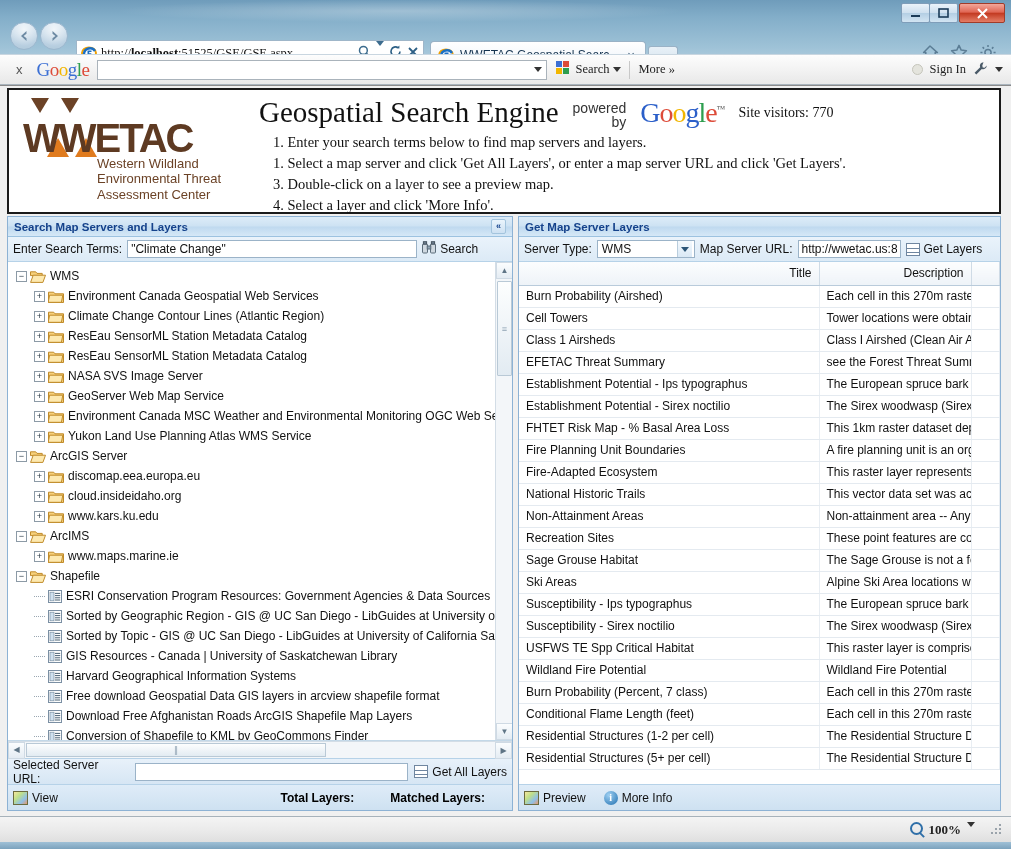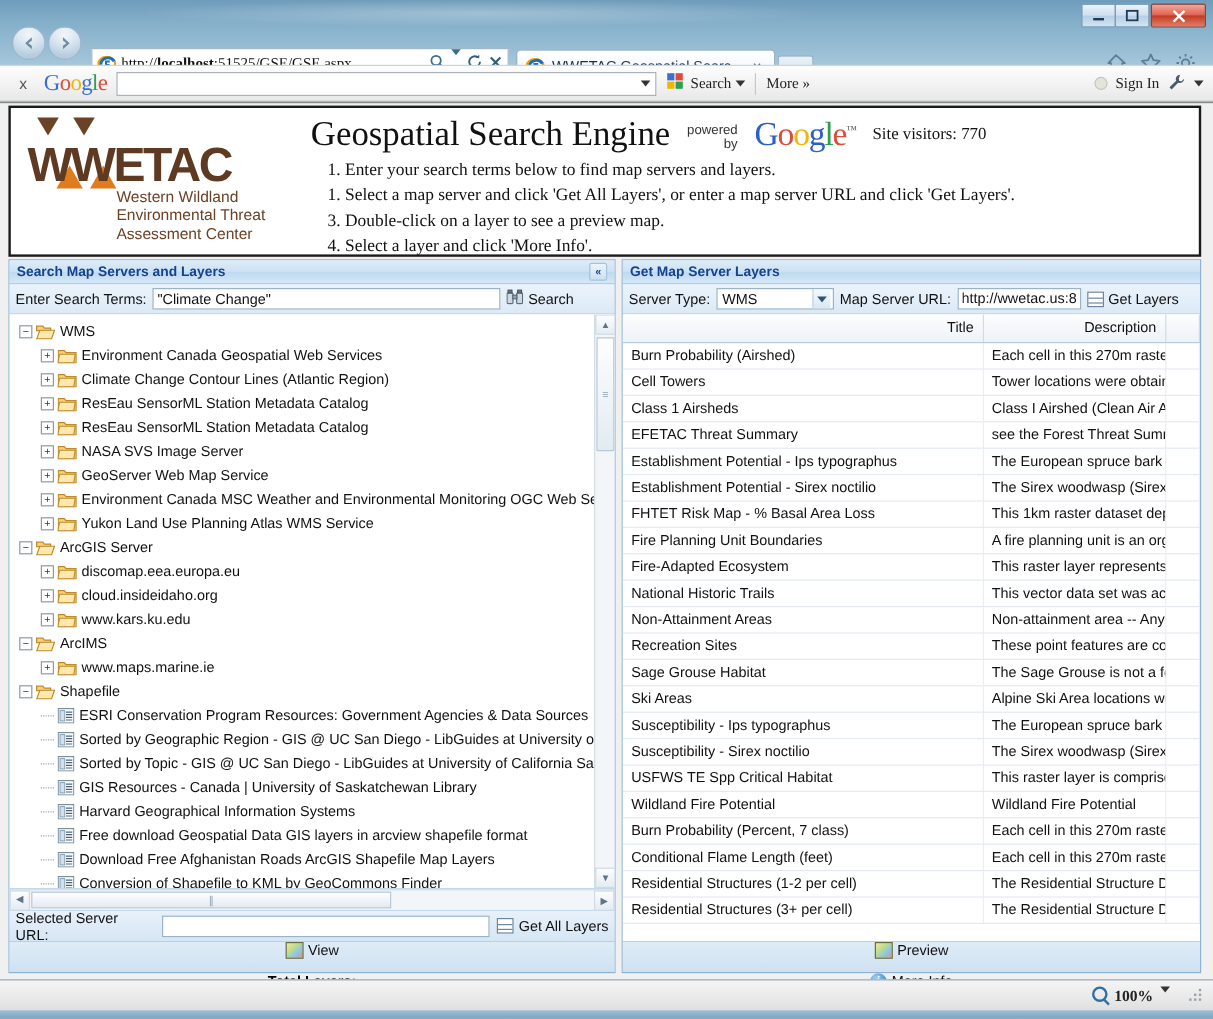--- a/index.html
+++ b/index.html
@@ -129,21 +129,21 @@
     position:absolute; left:6px; top:18px; font-family:"Liberation Sans", sans-serif;
     font-weight:bold; font-size:40px; color:#5e3a22; letter-spacing:-2px;
   }
   #wwetac-sub {
     position:absolute; left:80px; top:58px; font-size:13px; color:#6b4226; line-height:1.18;
     font-family:"Liberation Sans", sans-serif;
   }
   #banner-main { flex:1; padding-top:6px; }
   #banner-top { display:flex; align-items:center; gap:14px; }
   #banner-title { font-family:"Liberation Serif", serif; font-size:29px; color:#111; white-space:nowrap; }
-  #powered-by { font-size:11px; color:#333; line-height:1.0; text-align:right; padding-top:4px;
+  #powered-by { font-size:14px; color:#333; line-height:1.0; text-align:right; padding-top:4px;
     font-family:"Liberation Sans", sans-serif; }
   #google-brand { font-family:"Liberation Serif", serif; font-size:28px; letter-spacing:-1px; position:relative;}
   #google-brand .b{color:#2b5fc9;} #google-brand .r{color:#dd4b39;}
   #google-brand .y{color:#f2b600;} #google-brand .g{color:#2e9e4f;}
   #google-tm { font-size:9px; vertical-align:super; color:#555; }
   #site-visitors { font-family:"Liberation Serif", serif; font-size:14px; color:#111; }
   #banner-steps { margin:3px 0 0 14px; padding:0; list-style:none;
     font-family:"Liberation Serif", serif; font-size:14.5px; color:#111; line-height:1.44; }
   #banner-steps li { white-space:nowrap; }
 
@@ -213,21 +213,21 @@
     display:flex;align-items:center;justify-content:center; color:#8ea2b2; font-size:9px; }
   .arrow-gly { color:#5f7586; font-size:8px; line-height:1; }
 
   
   .bar {
     height:26px; background:linear-gradient(180deg,#e8f1fa 0%, #d6e6f4 100%);
     border-top:1px solid #b6d2e8; display:flex; align-items:center; padding:0 5px; gap:6px;
     font-size:12px; color:#111;
   }
   .statusbar { height:26px; background:linear-gradient(180deg,#dfecf8 0%, #cee1f1 100%);
-    border-top:1px solid #b6d2e8; display:flex; align-items:center; padding:0 5px; gap:6px; font-size:12px;flex-direction:column; }
+    border-top:1px solid #b6d2e8; display:flex; align-items:center; padding:0 5px; gap:6px; font-size:12px; }
   .spacer-grow { flex:1; }
 
   
   #grid-wrap { flex:1; position:relative; overflow:hidden; background:#fff; }
   #grid { width:100%; border-collapse:collapse; table-layout:fixed; }
   #grid th {
     font-weight:normal; text-align:right; font-size:12px; color:#111;
     background:linear-gradient(180deg,#fcfdfe 0%, #eef3f8 100%);
     border-right:1px solid #cfdbe6; border-bottom:1px solid #b9cbdb;
     padding:4px 7px; height:23px;
@@ -923,21 +923,21 @@
                     <td class="col-title">Conditional Flame Length (feet)</td>
                     <td class="col-desc">Each cell in this 270m raster...</td>
                     <td class="col-extra"></td>
                   </tr>
                   <tr>
                     <td class="col-title">Residential Structures (1-2 per cell)</td>
                     <td class="col-desc">The Residential Structure De...</td>
                     <td class="col-extra"></td>
                   </tr>
                   <tr>
-                    <td class="col-title">Residential Structures (3+ per cell)</td>
+                    <td class="col-title">Residential Structures (5+ per cell)</td>
                     <td class="col-desc">The Residential Structure De...</td>
                     <td class="col-extra"></td>
                   </tr>
                 </tbody>
             </table>
           </div>
 
           <div class="statusbar">
             <span class="tb-btn">
               <span class="icn icn-map"></span>

